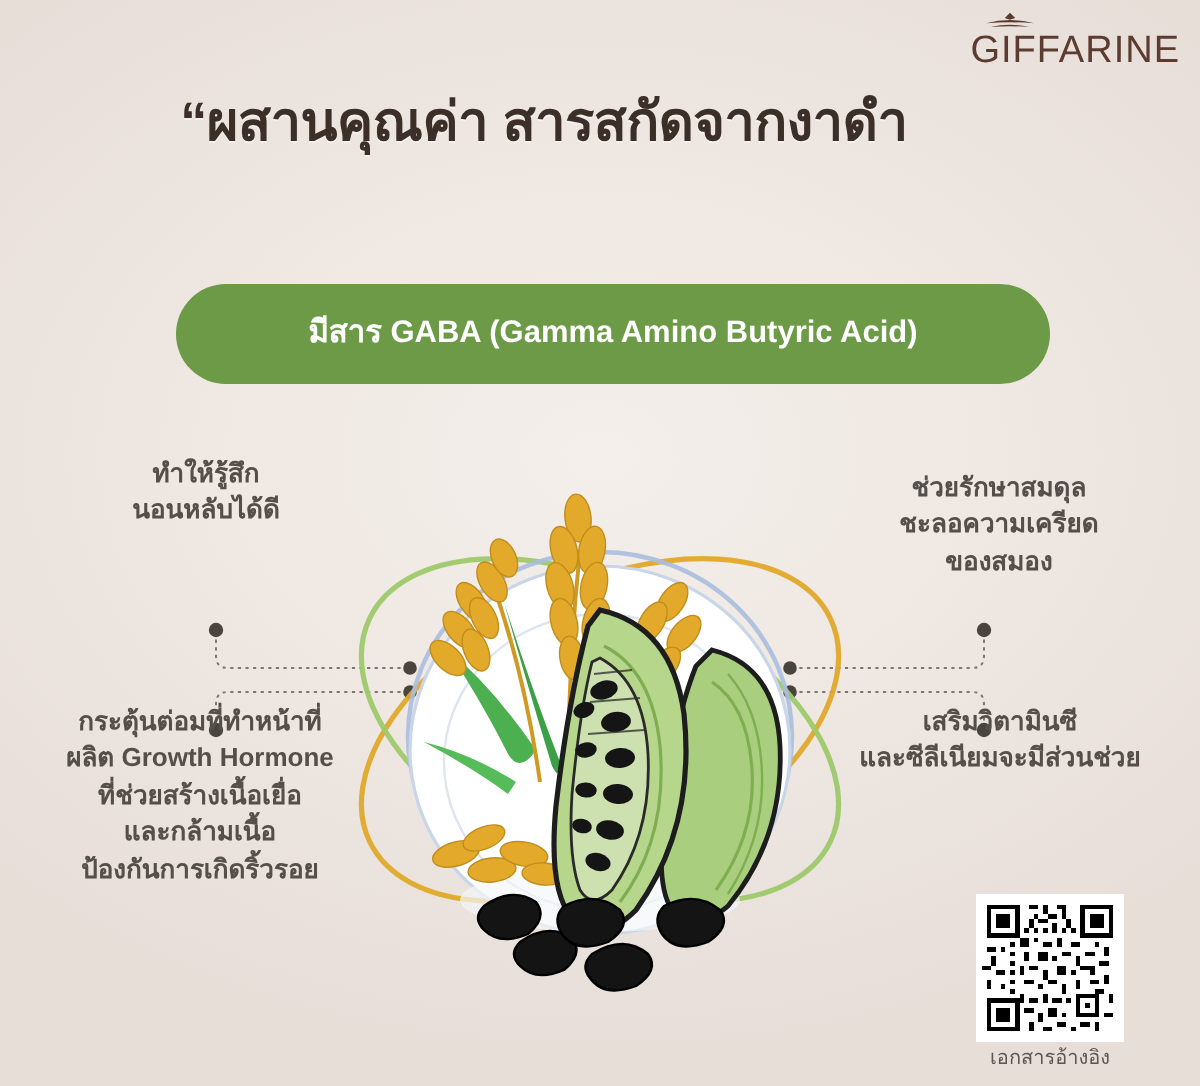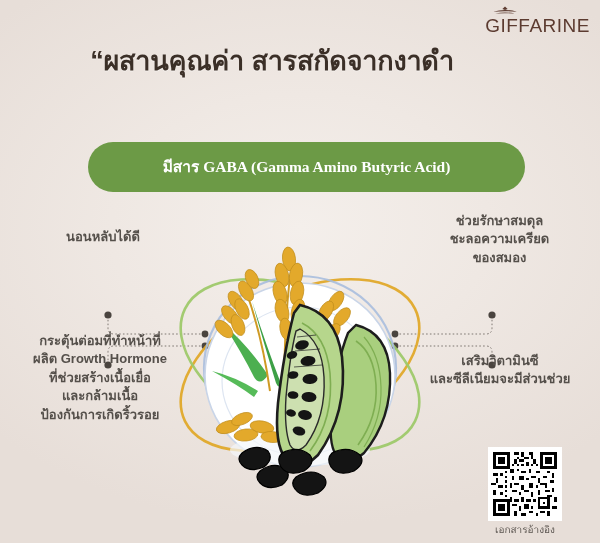--- a/index.html
+++ b/index.html
@@ -72,39 +72,38 @@
     border-radius: 26px;
     display: flex;
     flex-direction: column;
     align-items: center;
     justify-content: center;
     color: #ffffff;
     font-size: 15.5px;
     font-weight: bold;
     line-height: 1.25;
     box-sizing: border-box;
-    font-family: Liberation Serif, serif;
   }
   #gaba-banner .banner-line { display: block; white-space: nowrap; }
 
   
   .benefit {
     position: absolute;
     color: #544f4a;
     font-size: 13px;
     font-weight: bold;
     line-height: 1.42;
     text-align: center;
     white-space: nowrap;
   }
   .benefit .b-line { display: block; }
 
   #benefit-relax      { left: 18px;  top: 228px; width: 170px; }
-  #benefit-brain      { left: 412px; top: 212px; width: 175px; }
-  #benefit-hormone    { left: 5px;   top: 332px; width: 190px; }
+  #benefit-brain      { left: 412px; top: 235px; width: 175px; }
+  #benefit-hormone    { left: 5px;   top: 352px; width: 190px; }
   #benefit-antioxidant{ left: 405px; top: 352px; width: 190px; }
 
   
   #connectors {
     position: absolute;
     left: 0; top: 0;
     width: 600px; height: 543px;
     pointer-events: none;
   }
 
@@ -181,20 +180,21 @@
       <circle cx="492" cy="315" r="3.6"></circle>
       <circle cx="492" cy="365" r="3.6"></circle>
       <circle cx="205" cy="334" r="3.4"></circle>
       <circle cx="205" cy="346" r="3.4"></circle>
       <circle cx="395" cy="334" r="3.4"></circle>
       <circle cx="395" cy="346" r="3.4"></circle>
     </g>
   </svg>
 
   <div class="benefit" id="benefit-relax">
+    <span class="b-line">ทำให้รู้สึก</span>
     <span class="b-line">นอนหลับได้ดี</span>
   </div>
 
   <div class="benefit" id="benefit-brain">
     <span class="b-line">ช่วยรักษาสมดุล</span>
     <span class="b-line">ชะลอความเครียด</span>
     <span class="b-line">ของสมอง</span>
   </div>
 
   <div class="benefit" id="benefit-hormone">

